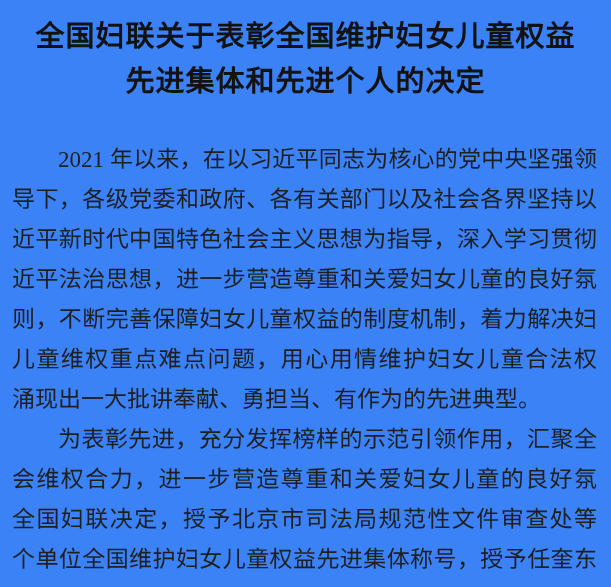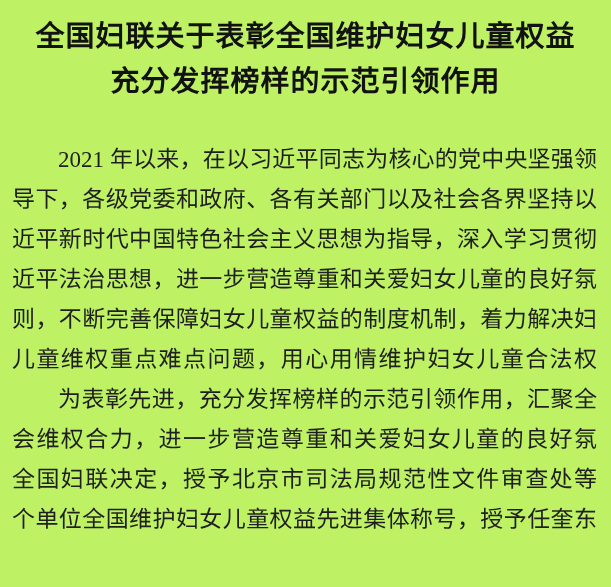--- a/index.html
+++ b/index.html
@@ -40,33 +40,34 @@
   .line.indent {
     text-indent: 2em;
   }
   .line.para-end {
     text-align-last: left;
   }
 </style>
 </head>
 <body>
 
-<div class="page" style="background: #bef264;">
+<div class="page" style="background: #3b82f6;">
   <h1 class="doc-title" style="color: rgb(18, 18, 18);">
     <div class="title-line">全国妇联关于表彰全国维护妇女儿童权益</div>
-    <div class="title-line">充分发挥榜样的示范引领作用</div>
+    <div class="title-line">先进集体和先进个人的决定</div>
   </h1>
   <div class="doc-body" style="color: rgb(31, 31, 31);">
       <div class="paragraph">
         <div class="line indent">2021 年以来，在以习近平同志为核心的党中央坚强领</div>
         <div class="line">导下，各级党委和政府、各有关部门以及社会各界坚持以习</div>
         <div class="line">近平新时代中国特色社会主义思想为指导，深入学习贯彻习</div>
         <div class="line">近平法治思想，进一步营造尊重和关爱妇女儿童的良好氛围</div>
         <div class="line">则，不断完善保障妇女儿童权益的制度机制，着力解决妇女</div>
         <div class="line">儿童维权重点难点问题，用心用情维护妇女儿童合法权益，</div>
+        <div class="line para-end">涌现出一大批讲奉献、勇担当、有作为的先进典型。</div>
       </div>
       <div class="paragraph">
         <div class="line indent">为表彰先进，充分发挥榜样的示范引领作用，汇聚全社</div>
         <div class="line">会维权合力，进一步营造尊重和关爱妇女儿童的良好氛围，</div>
         <div class="line">全国妇联决定，授予北京市司法局规范性文件审查处等 800</div>
         <div class="line">个单位全国维护妇女儿童权益先进集体称号，授予任奎东等</div>
       </div>
     </div>
 </div>
 

